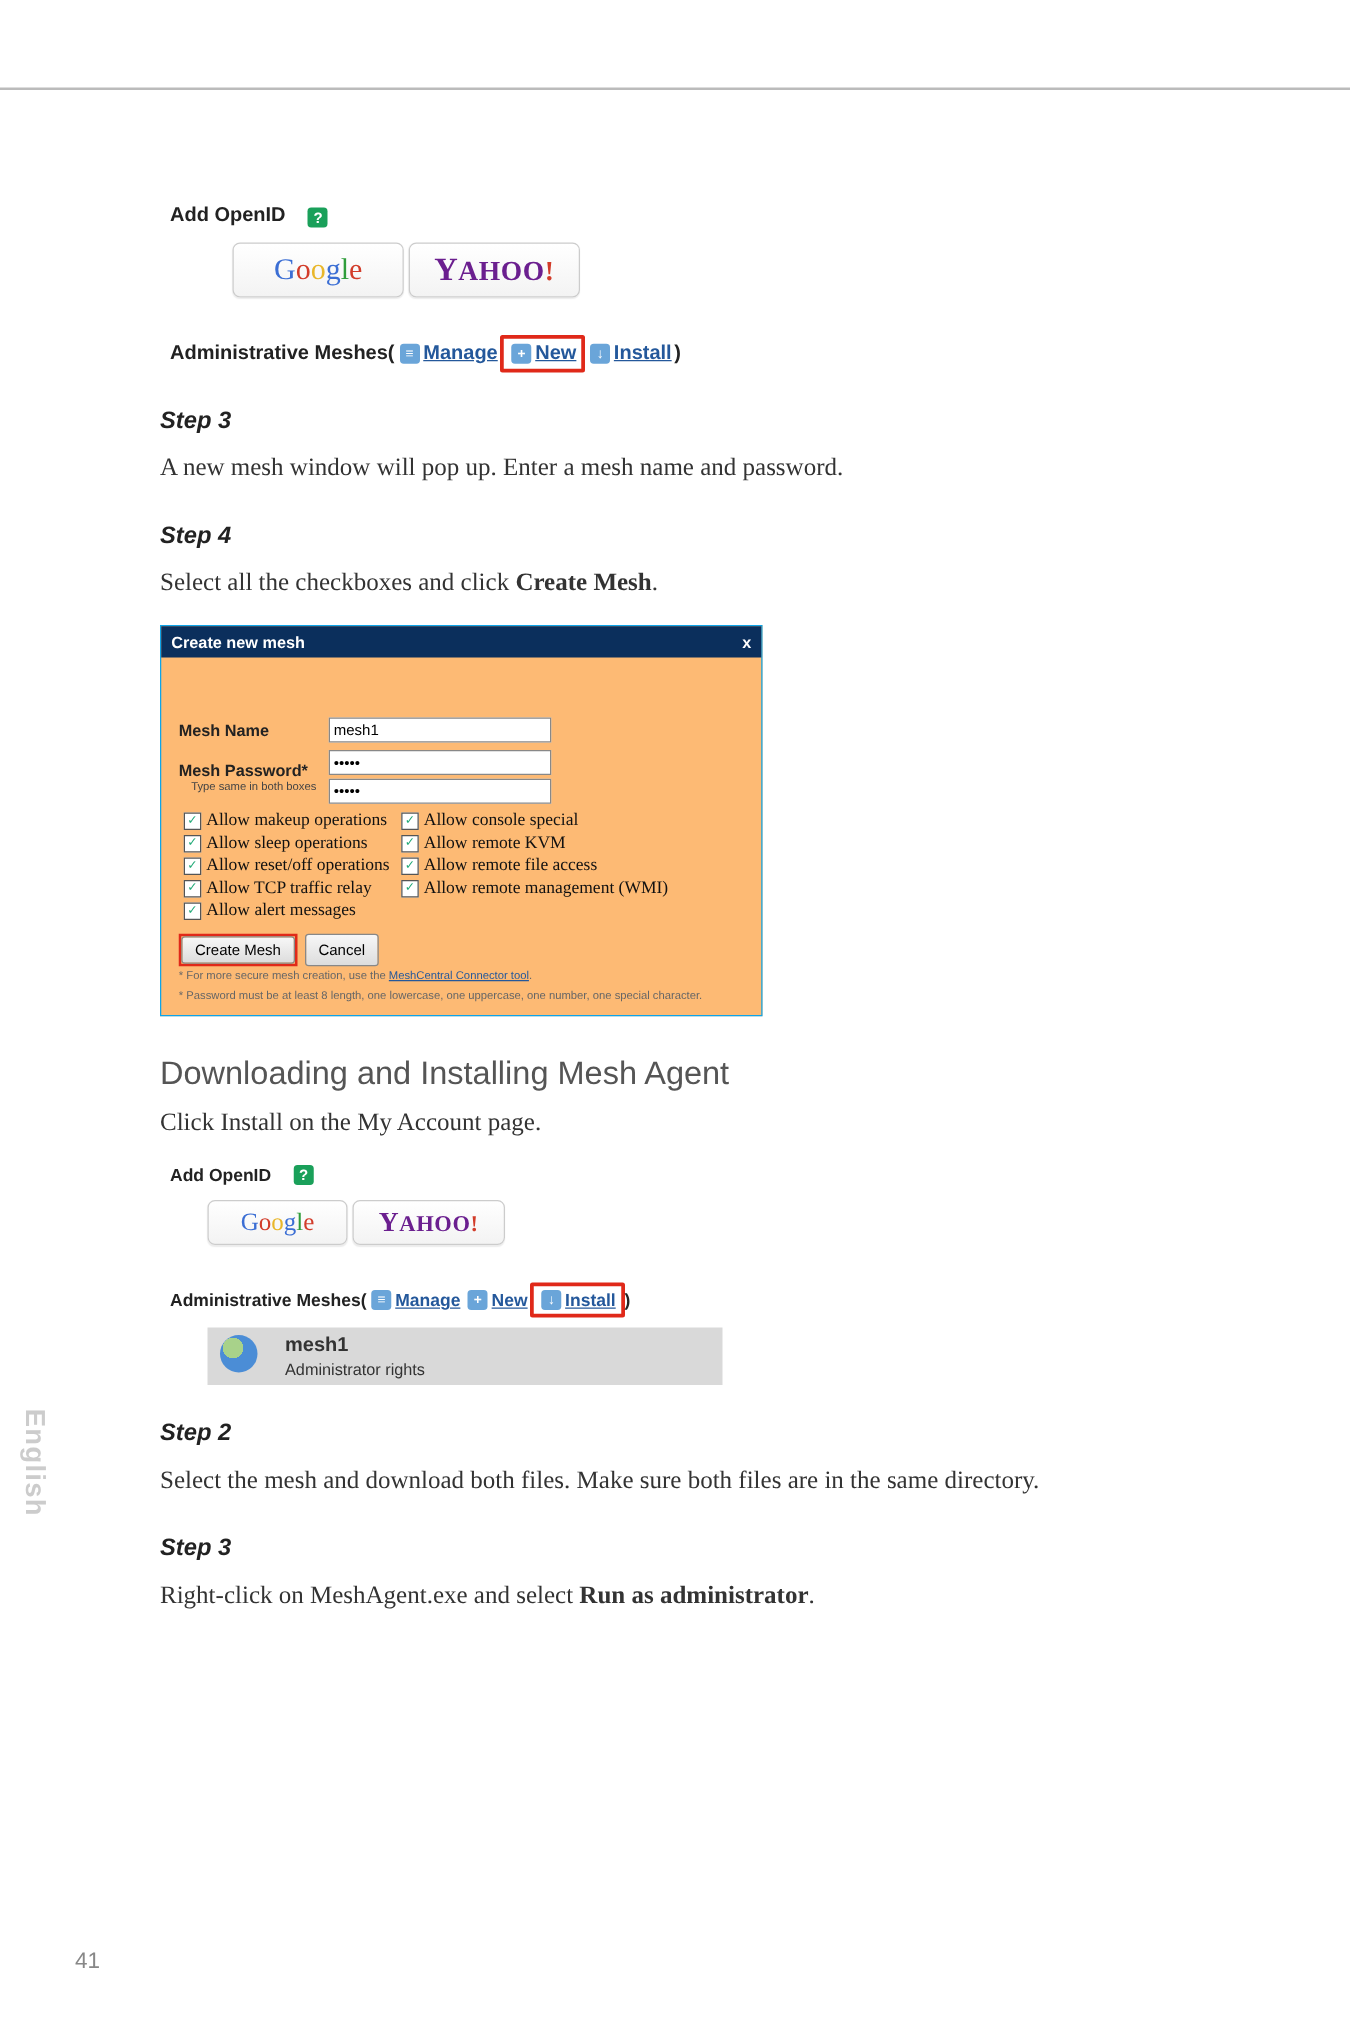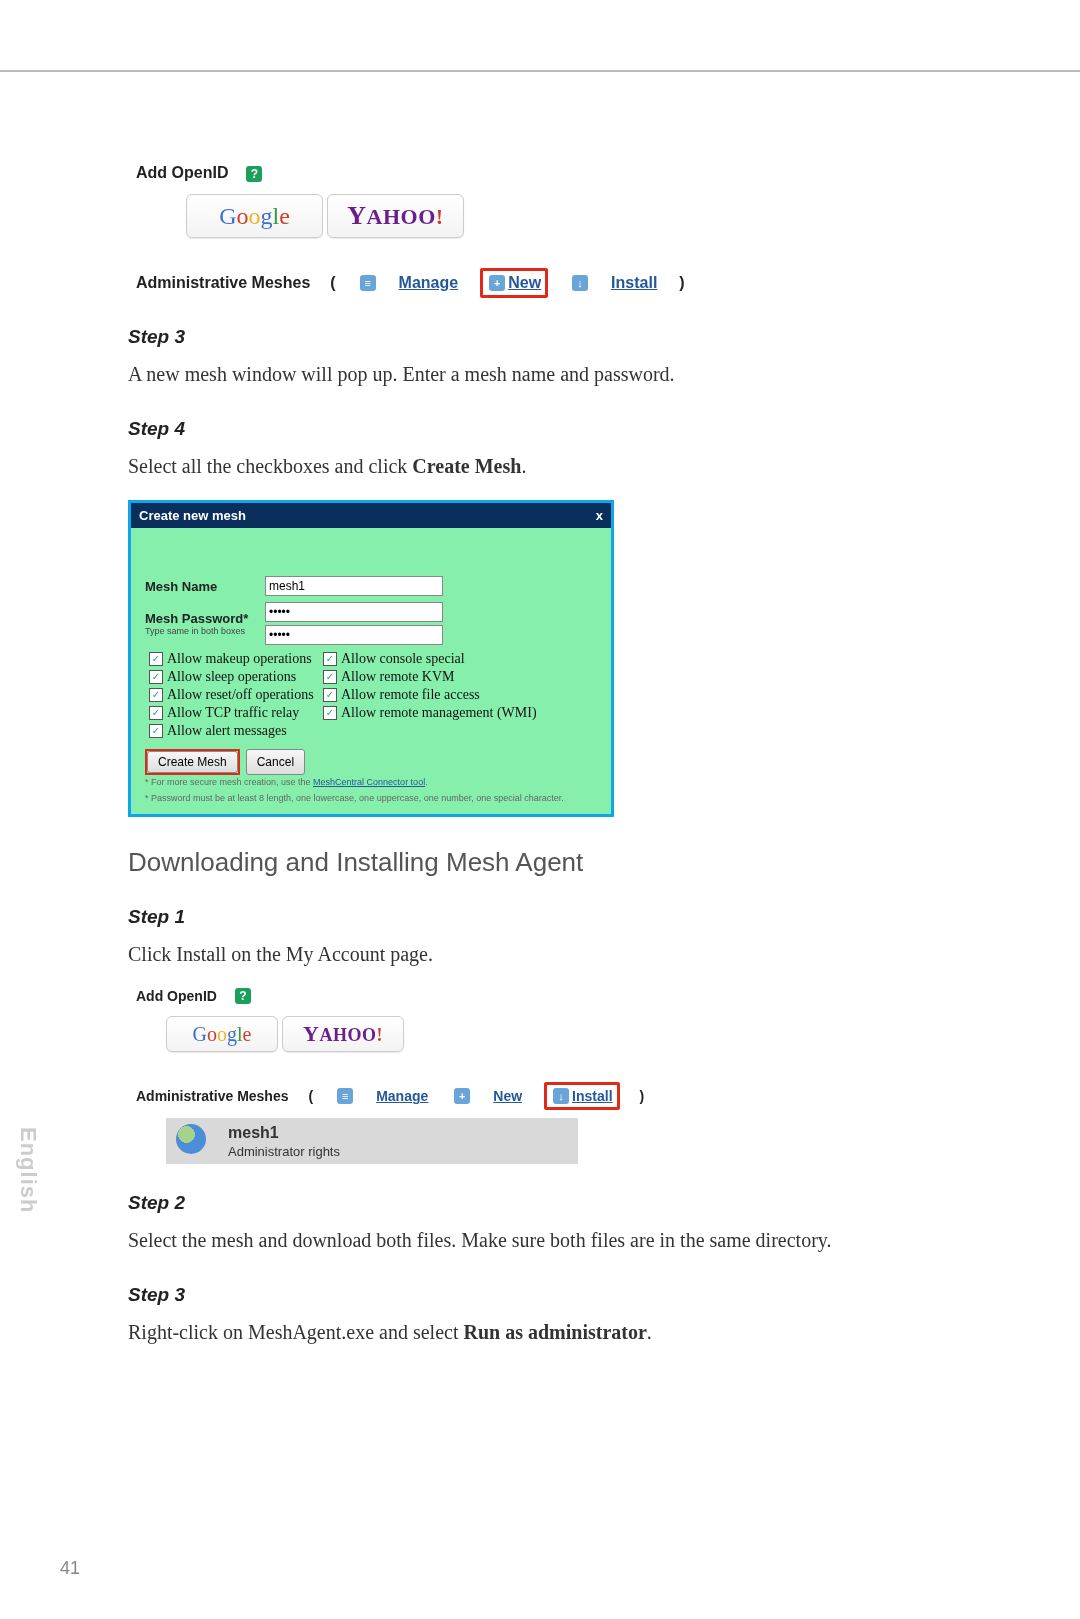--- a/index.html
+++ b/index.html
@@ -126,21 +126,21 @@
     color: #6b1f8f;
     font-weight: bold;
     letter-spacing: .5px;
   }
   .yahoo-logo .big { font-size: 26px; }
   .yahoo-logo .excl { color:#d23c2a; }
 
   .admin-row {
     display: flex; align-items: center;
     font-weight: bold; color:#222;
-    gap: 20px; flex-wrap: wrap;
+    gap: 0; flex-wrap: wrap;
     font-size: 16px;
     margin-top: 30px;
   }
   .admin-row .paren { color:#222; font-weight: bold; }
   .mini-ico {
     display:inline-flex; width:16px; height:16px; border-radius:3px;
     align-items:center; justify-content:center;
     background:#6aa5d9; color:#fff; font-size:11px; font-weight:bold;
     margin: 0 3px 0 4px;
   }
@@ -148,38 +148,38 @@
   .red-box {
     border: 3px solid #e02919;
     padding: 3px 2px;
     border-radius: 2px;
     display: inline-flex; align-items: center;
   }
 
   
   .mesh-dialog {
     width: 480px;
-    background: #86efac;
-    border: 3px solid #0ea5e9;
+    background: #fdba74;
+    border: 1px solid #0ea5e9;
     font-family: Arial, sans-serif;
     font-size: 13px;
     color: #222;
     margin: 10px 0 18px 0;
   }
   .mesh-title {
     background: #0b2f5c;
     color: #fff;
     font-weight: bold;
     padding: 5px 8px;
     display: flex; justify-content: space-between;
   }
   .mesh-body { padding: 10px 12px 6px 14px; margin-top: 38px; }
   .form-row { display:flex; align-items:center; margin-bottom:6px; }
   .form-row .lbl { width: 120px; font-weight: bold; }
-  .form-row .lbl .hint { display:block; font-weight: normal; font-size:9px; color:#444; }
+  .form-row .lbl .hint { display:block; font-weight: normal; font-size:9px; color:#444;text-align:center; }
   .form-row input[type=text], .form-row input[type=password] {
     width: 170px; height:18px; border:1px solid #888; background:#fff; font-size:12px; padding:0 3px;
   }
   .chk-grid {
     margin: 6px 0 4px 4px;
     font-family: 'Times New Roman', serif;
     font-size: 14px;
     color: #111;
   }
   .chk-grid .gr { display:flex; gap: 4px; margin-bottom: 2px; }
@@ -349,21 +349,20 @@
         </div>
         <div class="finetext">
           <span>* For more secure mesh creation, use the </span><a>MeshCentral Connector tool</a><span>.</span>
         </div>
         <div class="finetext">* Password must be at least 8 length, one lowercase, one uppercase, one number, one special character.</div>
       </div>
     </div>
 
     <div class="h2">Downloading and Installing Mesh Agent</div>
 
-    <div class="step-h">Step 1</div>
     <p class="body-p">Click Install on the My Account page.</p>
 
     <div class="openid-block small-block">
       <div class="openid-row">
         <span>Add OpenID</span>
         <span class="help-badge">?</span>
       </div>
       <div class="btn-row" style="margin-left:30px;">
         <div class="prov-btn" style="width:110px;height:34px">
           <span class="google-logo" style="font-size:20px">

